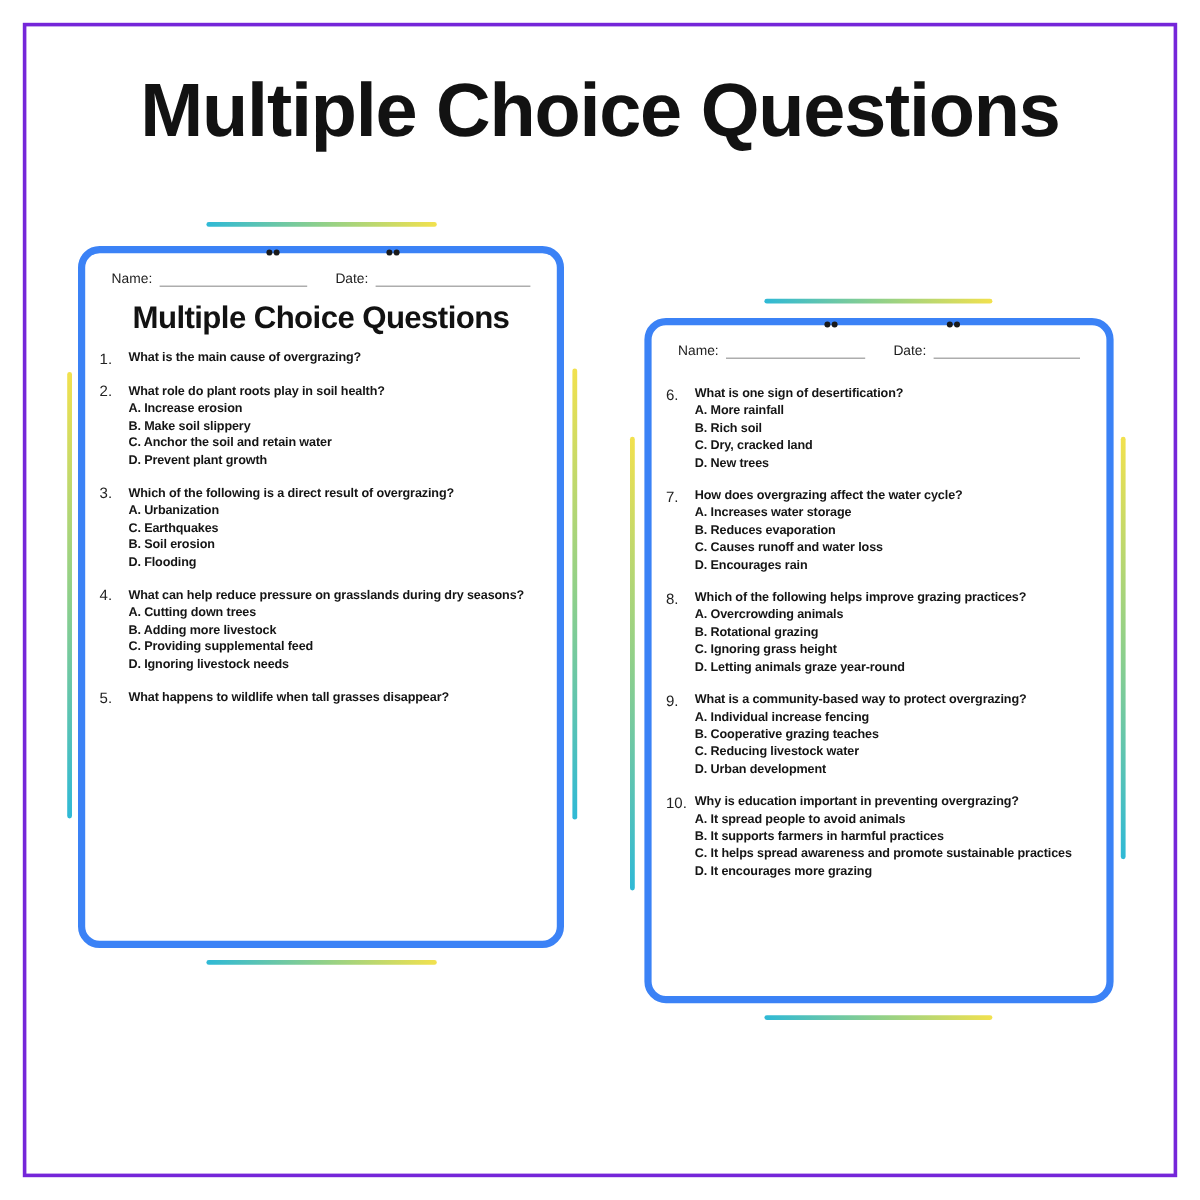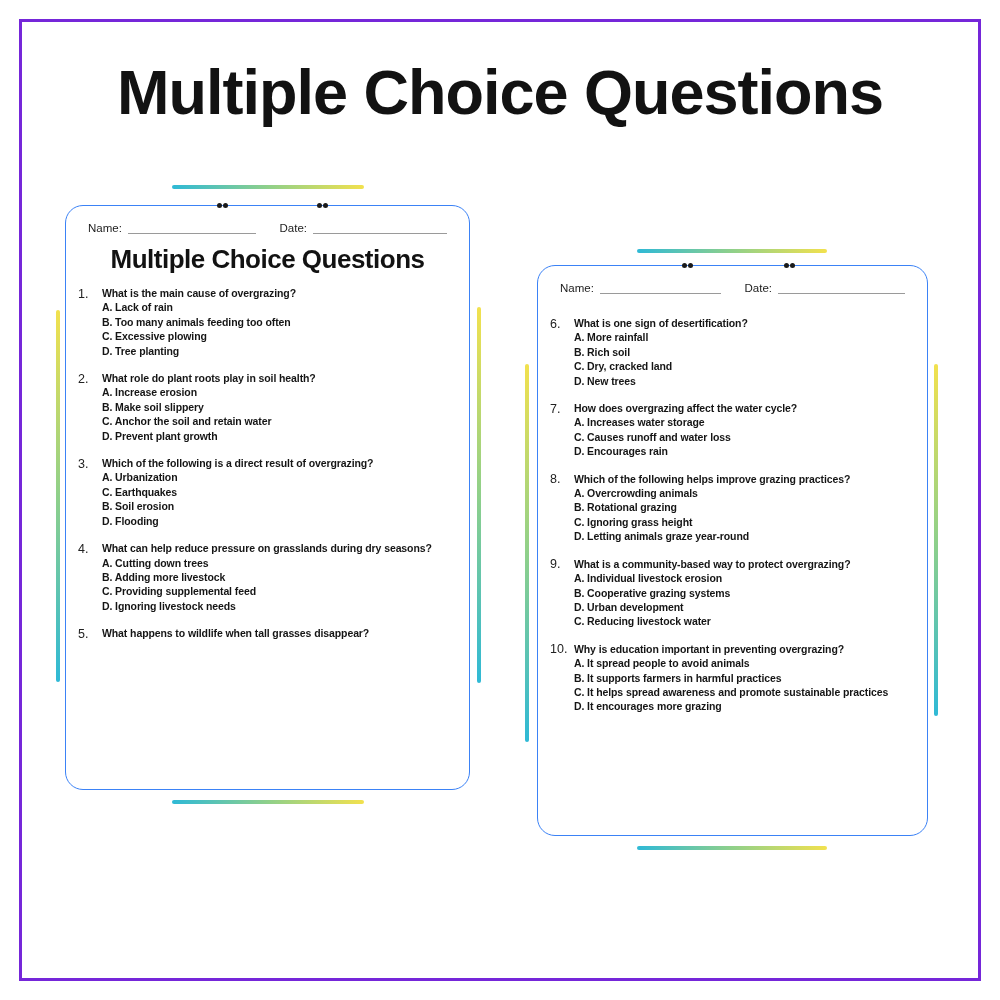--- a/index.html
+++ b/index.html
@@ -4,21 +4,21 @@
 <style>
   html,body{margin:0;padding:0;background:#ffffff;}
   body{width:1000px;height:1000px;position:relative;font-family:"Liberation Sans",sans-serif;color:#151515;overflow:hidden;}
 
   .frame{position:absolute;inset:19px;border:3px solid #7526d9;pointer-events:none;}
 
   .main-title{position:absolute;top:56px;left:0;width:100%;text-align:center;
     font-size:63px;font-weight:700;letter-spacing:-1px;color:#121212;margin:0;}
 
   
-  .page{position:absolute;background:#fff;border:1px solid #3b82f6;border-radius:18px;box-sizing:border-box;}
+  .page{position:absolute;background:#fff;border:6px solid #3b82f6;border-radius:18px;box-sizing:border-box;}
   .page-1{left:65px;top:205px;width:405px;height:585px;}
   .page-2{left:537px;top:265px;width:391px;height:571px;}
 
   
   .hline{position:absolute;height:4px;border-radius:2px;background:linear-gradient(to right,#2fb9d6,#8fd08a,#f2e14e);}
   .vline{position:absolute;width:4px;border-radius:2px;background:linear-gradient(to bottom,#f2e14e,#8fd08a,#2fb9d6);}
   .hl-1t{left:172px;top:185px;width:192px;}
   .hl-1b{left:172px;top:800px;width:192px;}
   .vl-1l{left:56px;top:310px;height:372px;}
   .vl-1r{left:477px;top:307px;height:376px;}
@@ -88,26 +88,20 @@
       <span class="hdr-label">Date:</span>
       <span class="hdr-line"></span>
     </div>
   </div>
   <h2 class="page-heading">Multiple Choice Questions</h2>
   <div class="questions">
   <div class="q-block">
     <div class="q-num">1.</div>
     <div class="q-body">
       <div class="q-text">What is the main cause of overgrazing?</div>
-      <div class="q-options">
-            <div class="q-option">A. Lack of rain</div>
-            <div class="q-option">B. Too many animals feeding too often</div>
-            <div class="q-option">C. Excessive plowing</div>
-            <div class="q-option">D. Tree planting</div>
-          </div>
     </div>
   </div>
 
   <div class="q-block">
     <div class="q-num">2.</div>
     <div class="q-body">
       <div class="q-text">What role do plant roots play in soil health?</div>
       <div class="q-options">
             <div class="q-option">A. Increase erosion</div>
             <div class="q-option">B. Make soil slippery</div>
@@ -184,20 +178,21 @@
           </div>
     </div>
   </div>
 
   <div class="q-block">
     <div class="q-num">7.</div>
     <div class="q-body">
       <div class="q-text">How does overgrazing affect the water cycle?</div>
       <div class="q-options">
             <div class="q-option">A. Increases water storage</div>
+            <div class="q-option">B. Reduces evaporation</div>
             <div class="q-option">C. Causes runoff and water loss</div>
             <div class="q-option">D. Encourages rain</div>
           </div>
     </div>
   </div>
 
   <div class="q-block">
     <div class="q-num">8.</div>
     <div class="q-body">
       <div class="q-text">Which of the following helps improve grazing practices?</div>
@@ -208,24 +203,24 @@
             <div class="q-option">D. Letting animals graze year-round</div>
           </div>
     </div>
   </div>
 
   <div class="q-block">
     <div class="q-num">9.</div>
     <div class="q-body">
       <div class="q-text">What is a community-based way to protect overgrazing?</div>
       <div class="q-options">
-            <div class="q-option">A. Individual livestock erosion</div>
-            <div class="q-option">B. Cooperative grazing systems</div>
+            <div class="q-option">A. Individual increase fencing</div>
+            <div class="q-option">B. Cooperative grazing teaches</div>
+            <div class="q-option">C. Reducing livestock water</div>
             <div class="q-option">D. Urban development</div>
-            <div class="q-option">C. Reducing livestock water</div>
           </div>
     </div>
   </div>
 
   <div class="q-block">
     <div class="q-num">10.</div>
     <div class="q-body">
       <div class="q-text">Why is education important in preventing overgrazing?</div>
       <div class="q-options">
             <div class="q-option">A. It spread people to avoid animals</div>

